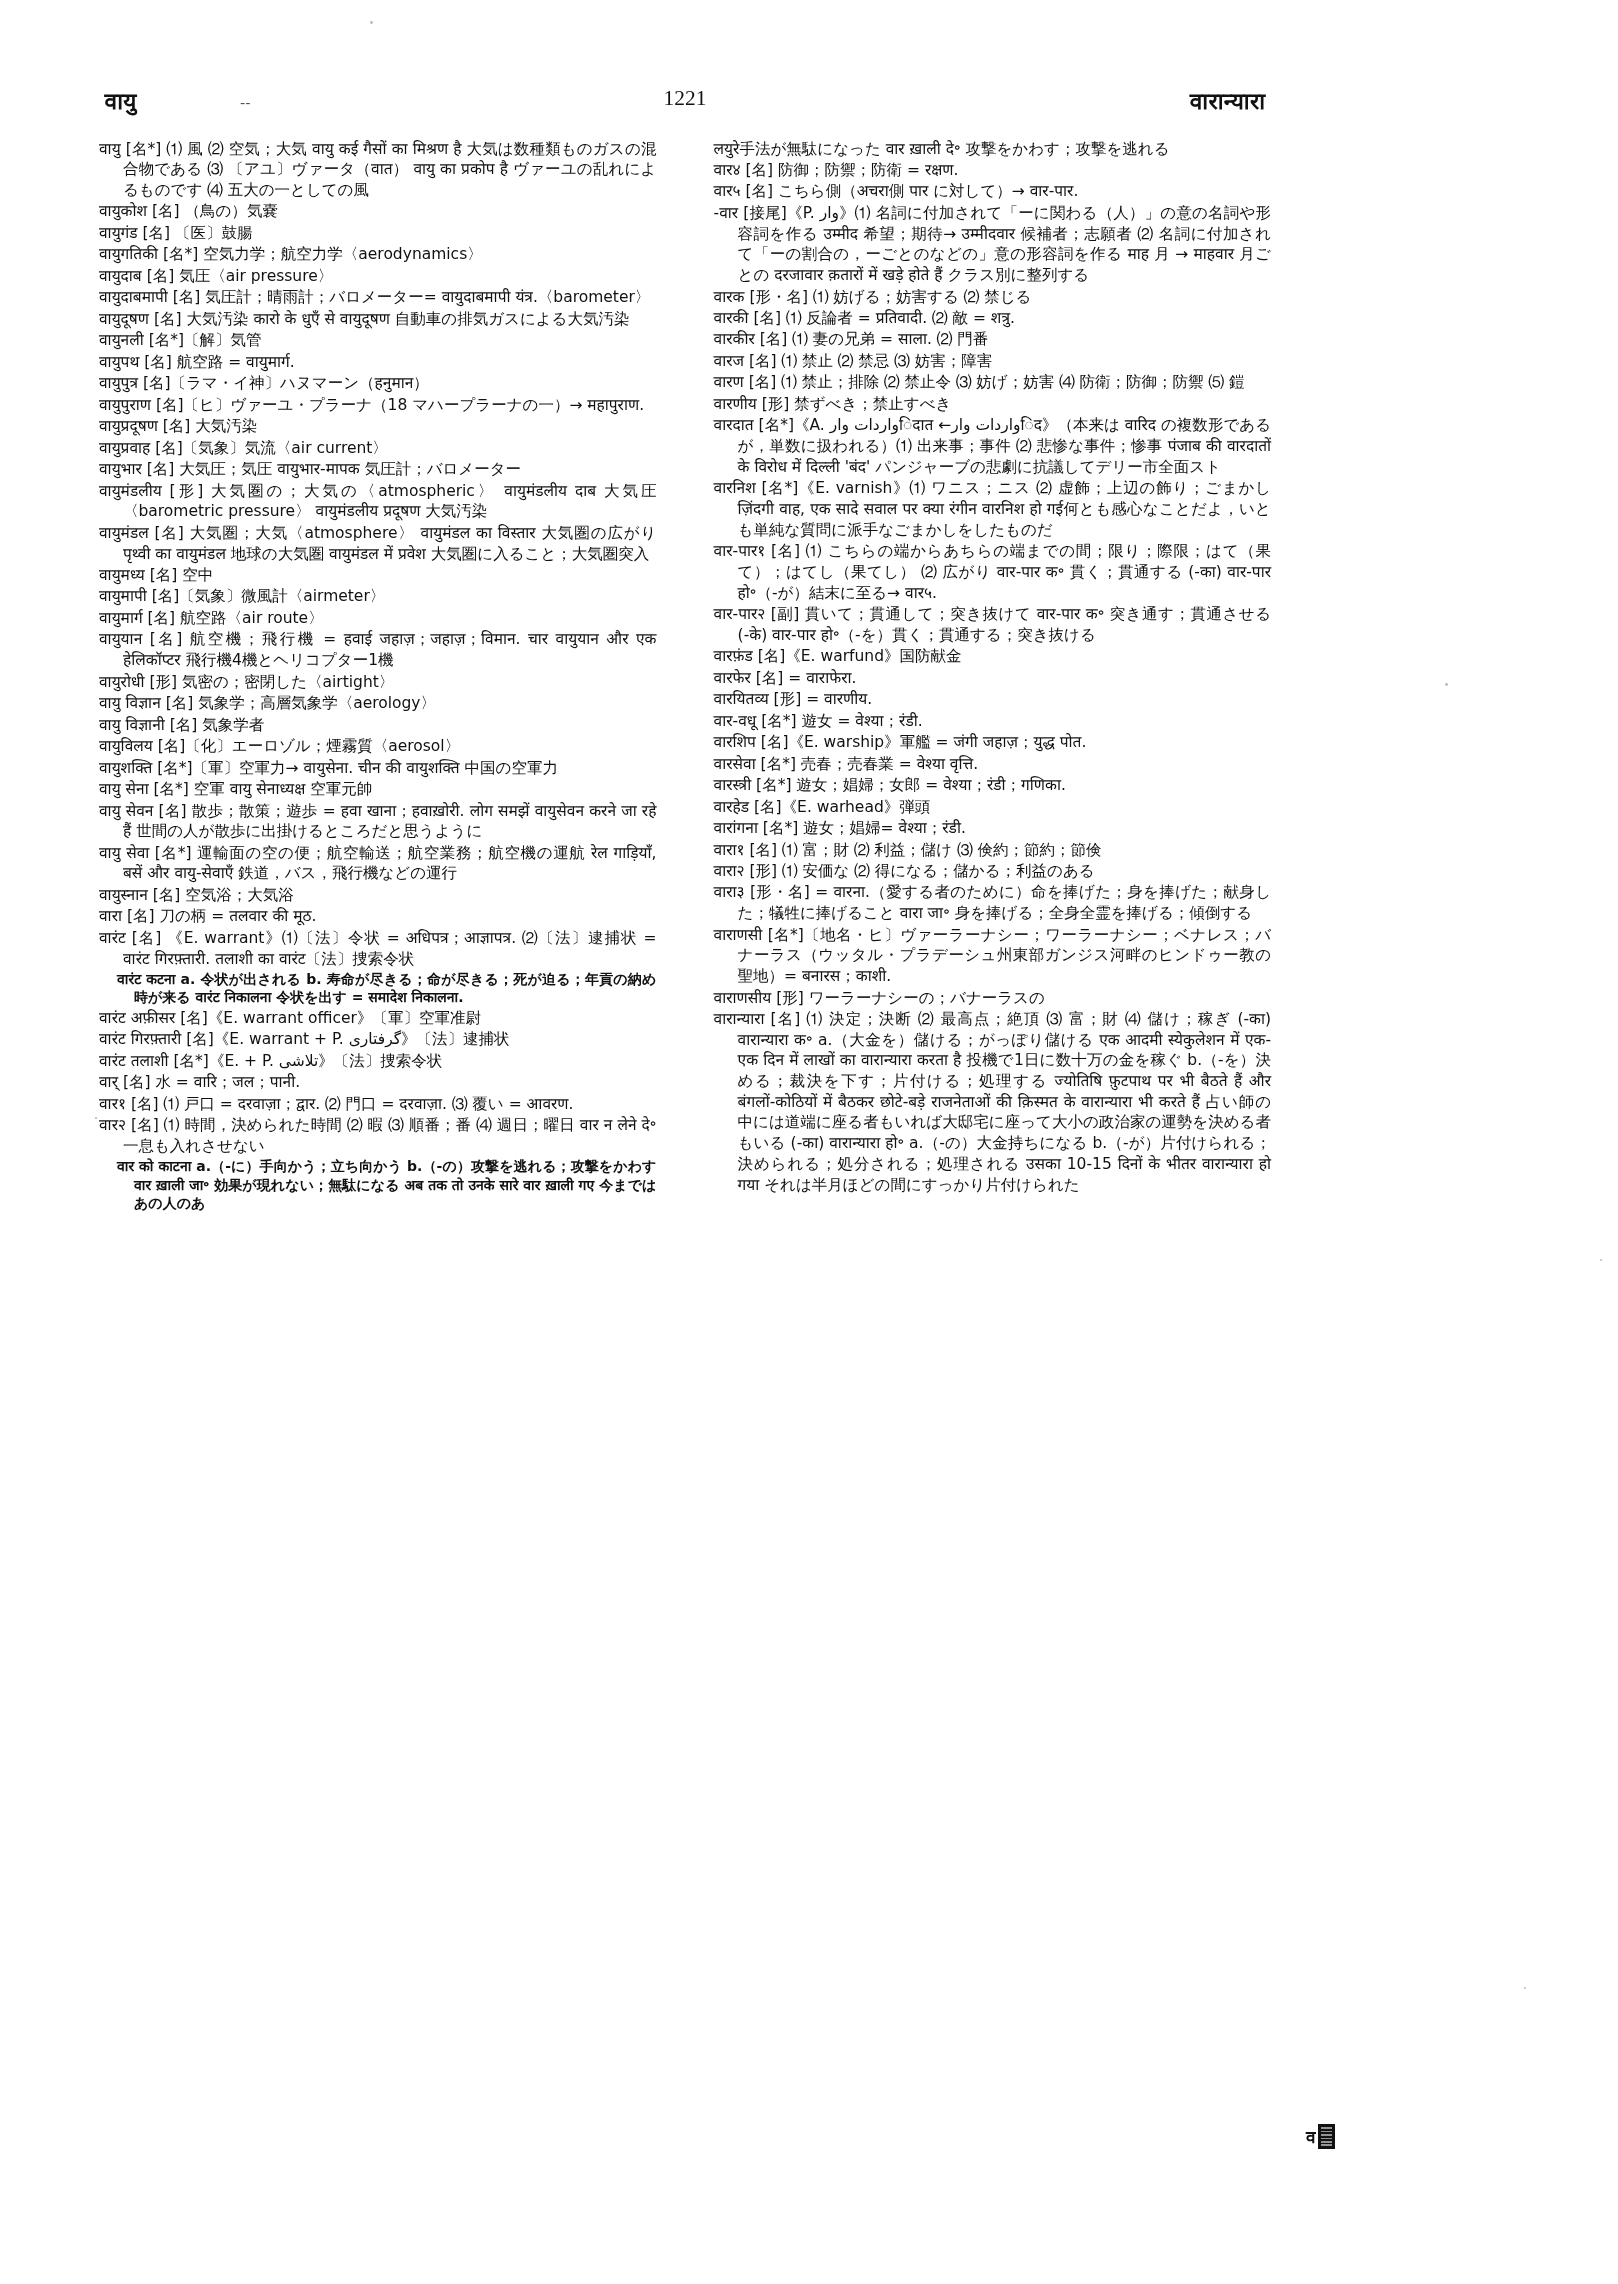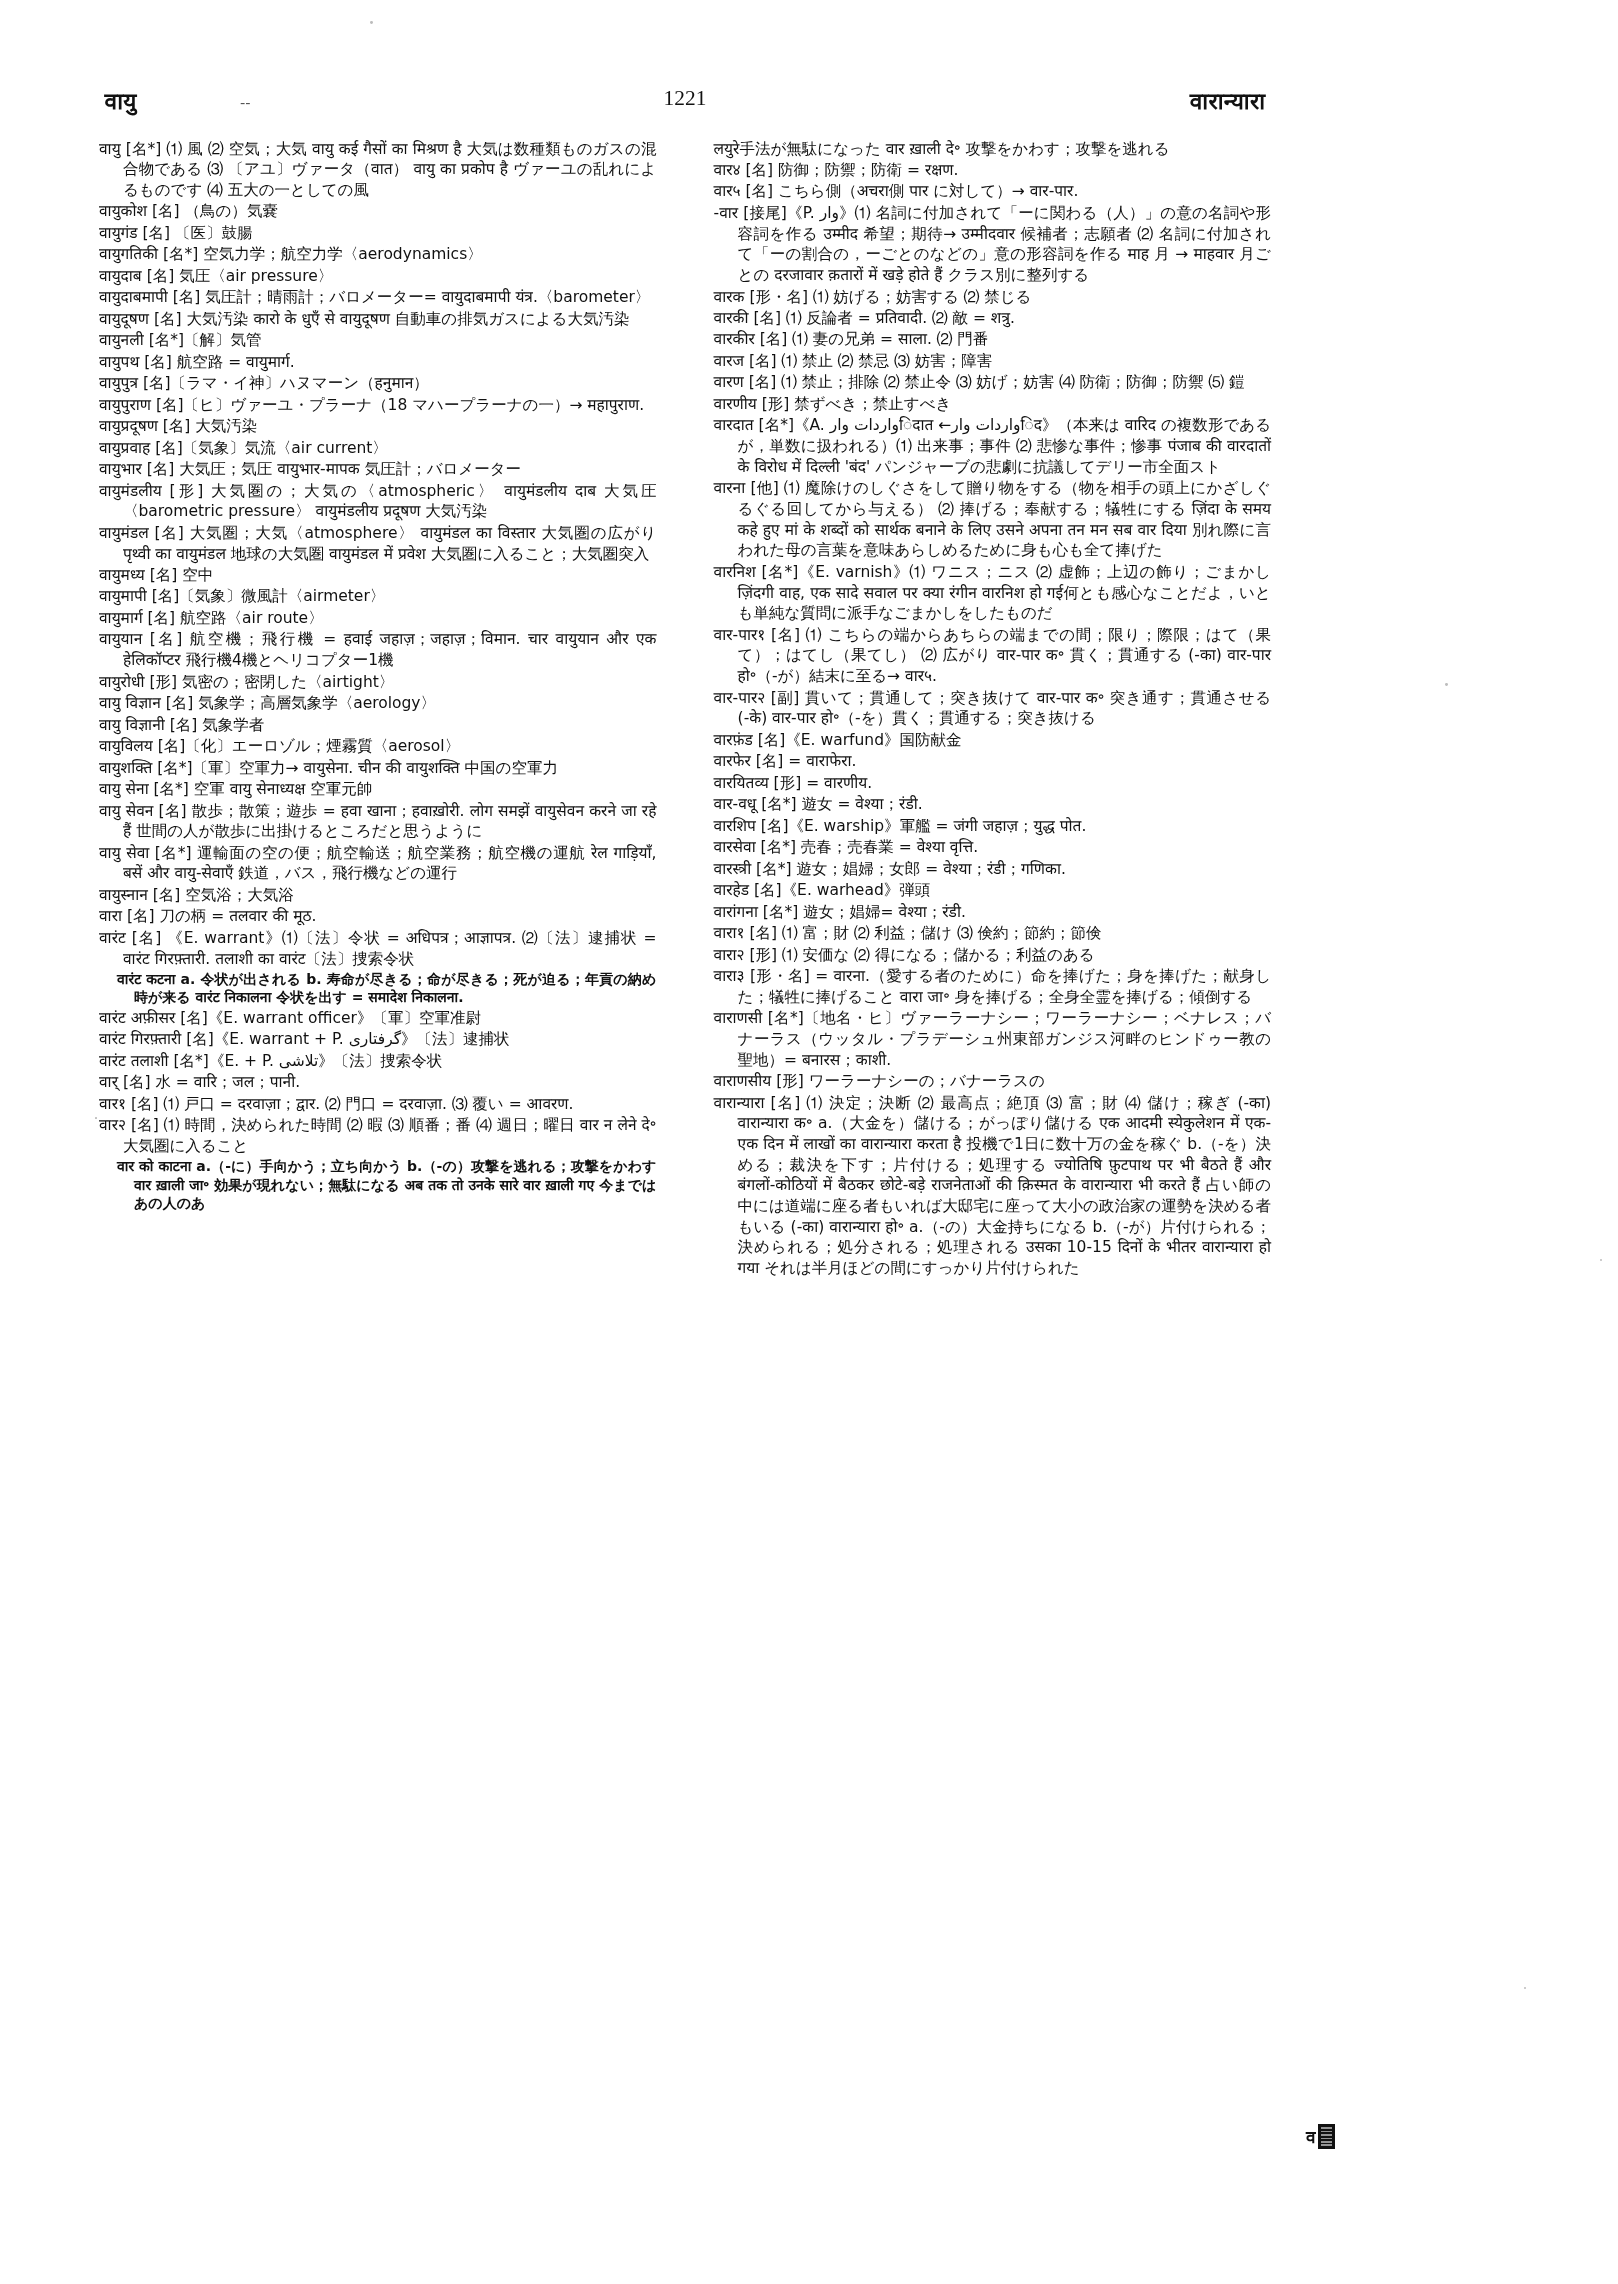--- a/index.html
+++ b/index.html
@@ -167,36 +167,35 @@
         <div class="entry">वायु सेवा [名*] 運輸面の空の便；航空輸送；航空業務；航空機の運航 रेल गाड़ियाँ, बसें और वायु-सेवाएँ 鉄道，バス，飛行機などの運行</div>
         <div class="entry">वायुस्नान [名] 空気浴；大気浴</div>
         <div class="entry">वारा [名] 刀の柄 = तलवार की मूठ.</div>
         <div class="entry">वारंट [名] 《E. warrant》⑴〔法〕令状 = अधिपत्र；आज्ञापत्र. ⑵〔法〕逮捕状 = वारंट गिरफ़्तारी. तलाशी का वारंट〔法〕捜索令状</div>
         <div class="entry sub">वारंट कटना a. 令状が出される b. 寿命が尽きる；命が尽きる；死が迫る；年貢の納め時が来る वारंट निकालना 令状を出す = समादेश निकालना.</div>
         <div class="entry">वारंट अफ़ीसर [名]《E. warrant officer》〔軍〕空軍准尉</div>
         <div class="entry">वारंट गिरफ़्तारी [名]《E. warrant + P. گرفتاری》〔法〕逮捕状</div>
         <div class="entry">वारंट तलाशी [名*]《E. + P. تلاشی》〔法〕捜索令状</div>
         <div class="entry">वार् [名] 水 = वारि；जल；पानी.</div>
         <div class="entry">वार१ [名] ⑴ 戸口 = दरवाज़ा；द्वार. ⑵ 門口 = दरवाज़ा. ⑶ 覆い = आवरण.</div>
-        <div class="entry">वार२ [名] ⑴ 時間，決められた時間 ⑵ 暇 ⑶ 順番；番 ⑷ 週日；曜日 वार न लेने दे॰ 大気圏に入ること</div>
+        <div class="entry">वार२ [名] ⑴ 時間，決められた時間 ⑵ 暇 ⑶ 順番；番 ⑷ 週日；曜日 वार न लेने दे॰ 一息も入れさせない</div>
         <div class="entry sub">वार को काटना a.（-に）手向かう；立ち向かう b.（-の）攻撃を逃れる；攻撃をかわす वार ख़ाली जा॰ 効果が現れない；無駄になる अब तक तो उनके सारे वार ख़ाली गए 今まではあの人のあ</div>
       </div>
     <div class="col right" id="col-right">
         <div class="entry">लयुरे手法が無駄になった वार ख़ाली दे॰ 攻撃をかわす；攻撃を逃れる</div>
         <div class="entry">वार४ [名] 防御；防禦；防衛 = रक्षण.</div>
         <div class="entry">वार५ [名] こちら側（अचरा側 पार に対して）→ वार-पार.</div>
         <div class="entry">-वार [接尾]《P. وار》⑴ 名詞に付加されて「ーに関わる（人）」の意の名詞や形容詞を作る उम्मीद 希望；期待→ उम्मीदवार 候補者；志願者 ⑵ 名詞に付加されて「ーの割合の，ーごとのなどの」意の形容詞を作る माह 月 → माहवार 月ごとの दरजावार क़तारों में खड़े होते हैं クラス別に整列する</div>
         <div class="entry">वारक [形・名] ⑴ 妨げる；妨害する ⑵ 禁じる</div>
         <div class="entry">वारकी [名] ⑴ 反論者 = प्रतिवादी. ⑵ 敵 = शत्रु.</div>
         <div class="entry">वारकीर [名] ⑴ 妻の兄弟 = साला. ⑵ 門番</div>
         <div class="entry">वारज [名] ⑴ 禁止 ⑵ 禁忌 ⑶ 妨害；障害</div>
         <div class="entry">वारण [名] ⑴ 禁止；排除 ⑵ 禁止令 ⑶ 妨げ；妨害 ⑷ 防衛；防御；防禦 ⑸ 鎧</div>
         <div class="entry">वारणीय [形] 禁ずべき；禁止すべき</div>
         <div class="entry">वारदात [名*]《A. واردات وارिदात ←واردات وارिद》（本来は वारिद の複数形であるが，単数に扱われる）⑴ 出来事；事件 ⑵ 悲惨な事件；惨事 पंजाब की वारदातों के विरोध में दिल्ली 'बंद' パンジャーブの悲劇に抗議してデリー市全面スト</div>
-        <div class="entry">वारना [他] ⑴ 魔除けのしぐさをして贈り物をする（物を相手の頭上にかざしぐるぐる回してから与える） ⑵ 捧げる；奉献する；犠牲にする ज़िंदा के समय कहे हुए मां के शब्दों को सार्थक बनाने के लिए उसने अपना तन मन सब वार दिया 別れ際に言われた母の言葉を意味あらしめるために身も心も全て捧げた</div>
         <div class="entry">वारनिश [名*]《E. varnish》⑴ ワニス；ニス ⑵ 虚飾；上辺の飾り；ごまかし ज़िंदगी वाह, एक सादे सवाल पर क्या रंगीन वारनिश हो गई何とも感心なことだよ，いとも単純な質問に派手なごまかしをしたものだ</div>
         <div class="entry">वार-पार१ [名] ⑴ こちらの端からあちらの端までの間；限り；際限；はて（果て）；はてし（果てし） ⑵ 広がり वार-पार क॰ 貫く；貫通する (-का) वार-पार हो॰（-が）結末に至る→ वार५.</div>
         <div class="entry">वार-पार२ [副] 貫いて；貫通して；突き抜けて वार-पार क॰ 突き通す；貫通させる (-के) वार-पार हो॰（-を）貫く；貫通する；突き抜ける</div>
         <div class="entry">वारफ़ंड [名]《E. warfund》国防献金</div>
         <div class="entry">वारफेर [名] = वाराफेरा.</div>
         <div class="entry">वारयितव्य [形] = वारणीय.</div>
         <div class="entry">वार-वधू [名*] 遊女 = वेश्या；रंडी.</div>
         <div class="entry">वारशिप [名]《E. warship》軍艦 = जंगी जहाज़；युद्ध पोत.</div>
         <div class="entry">वारसेवा [名*] 売春；売春業 = वेश्या वृत्ति.</div>
         <div class="entry">वारस्त्री [名*] 遊女；娼婦；女郎 = वेश्या；रंडी；गणिका.</div>

